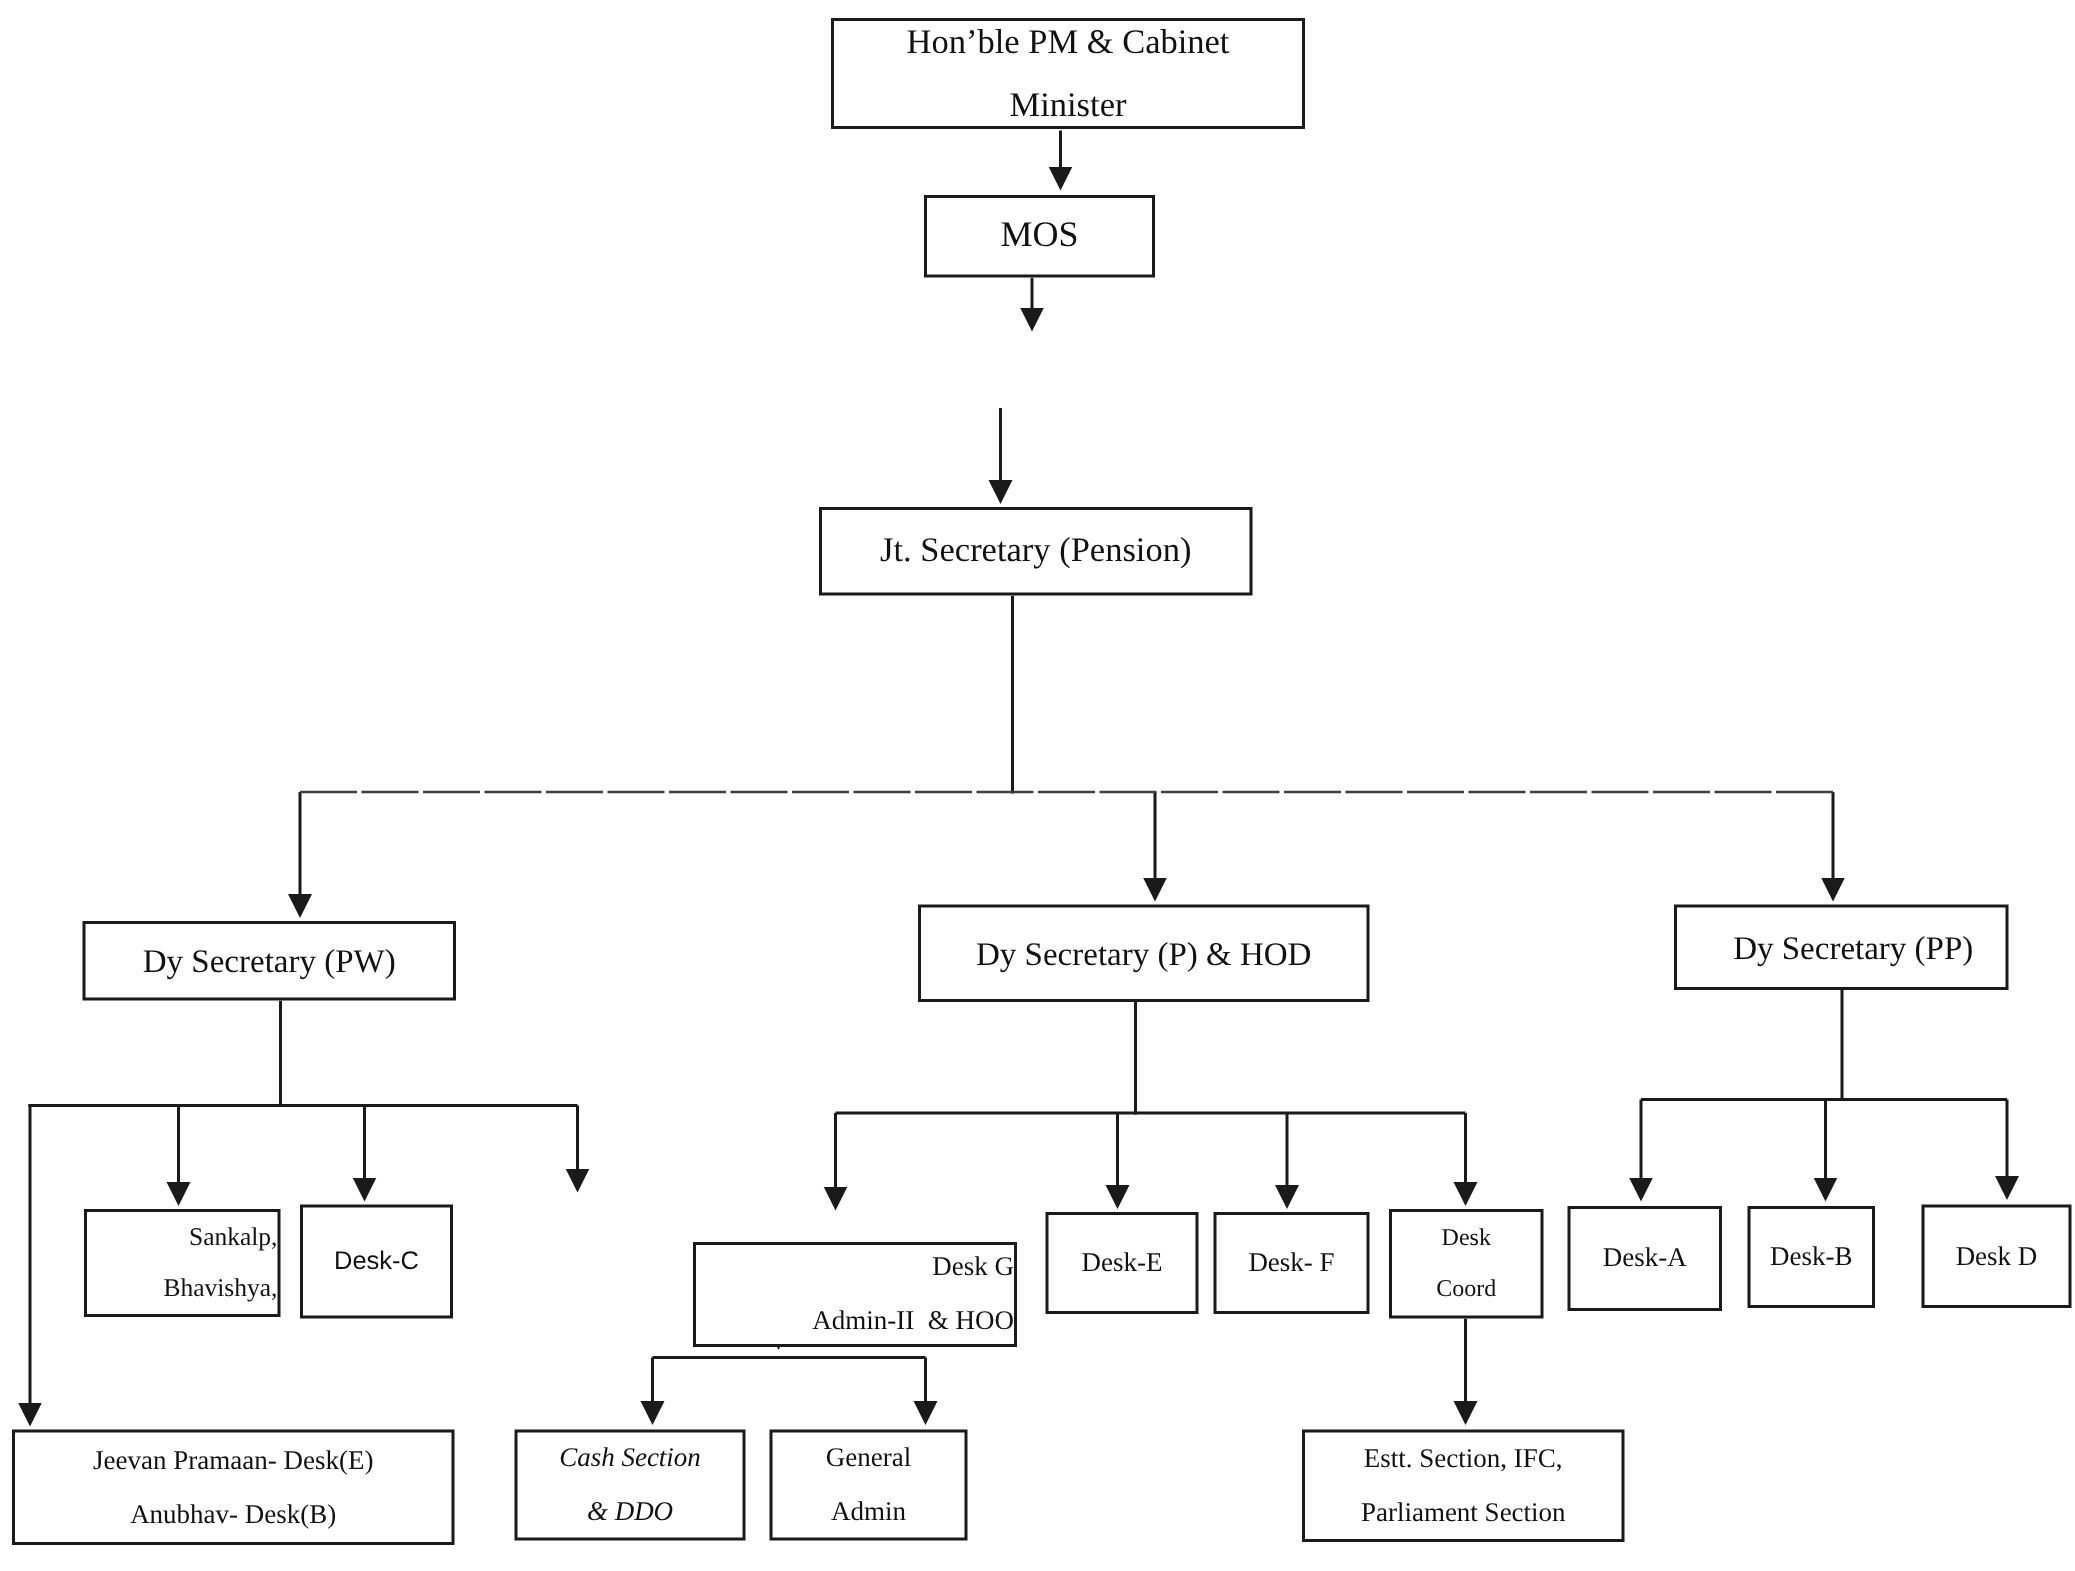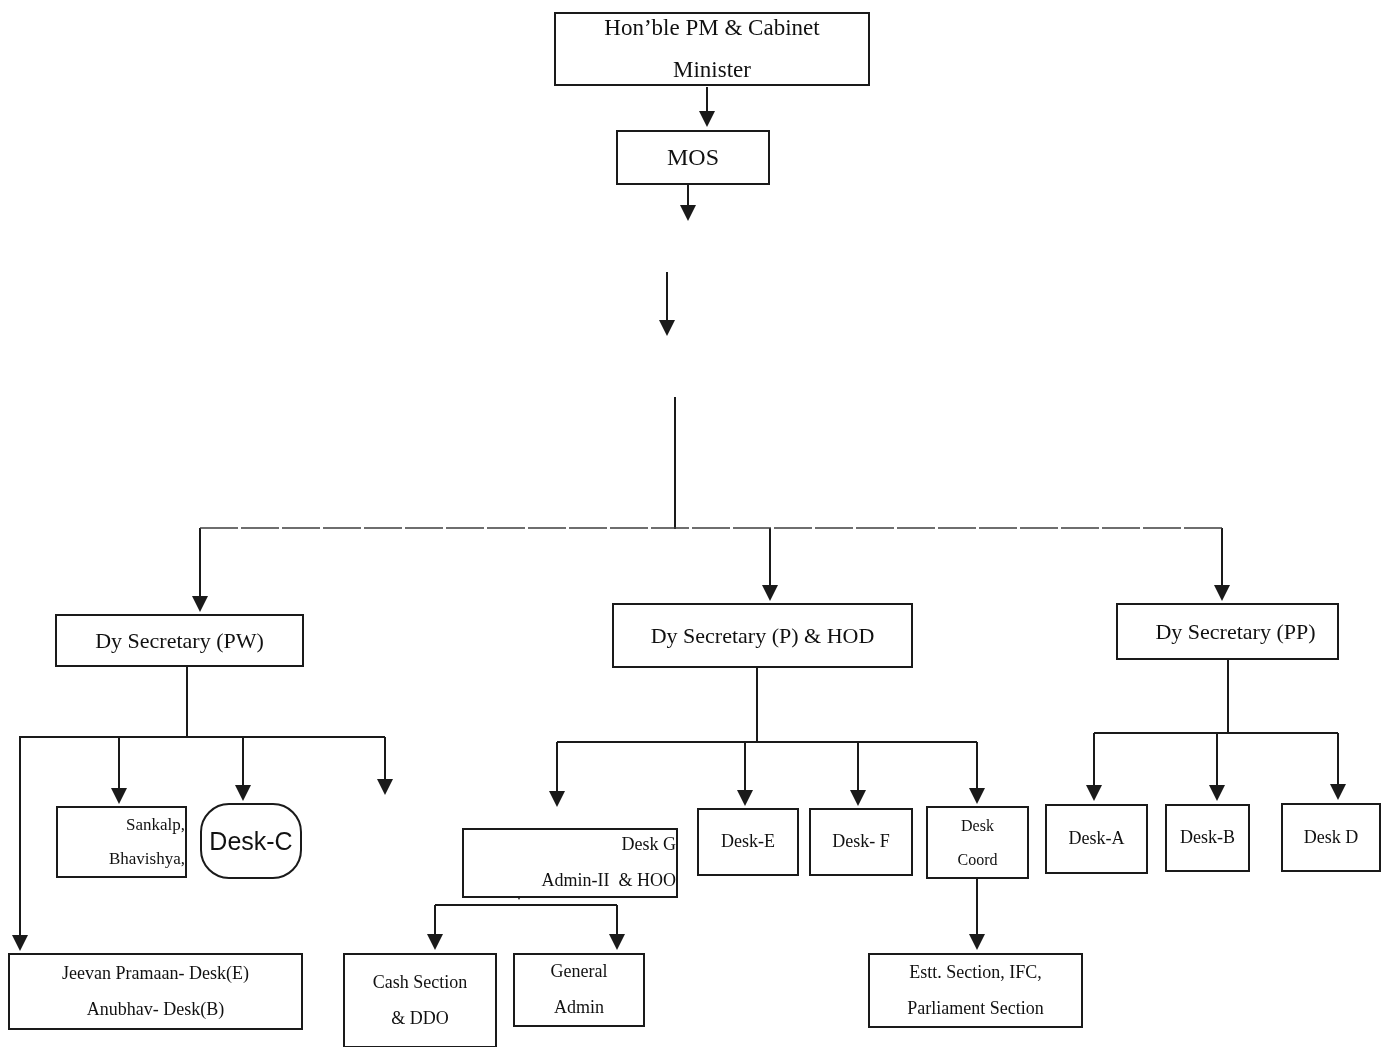--- a/index.html
+++ b/index.html
@@ -29,32 +29,32 @@
   .node.align-left{align-items:flex-end;text-align:left;}
   
   .n-pm{left:554px;top:12px;width:316px;height:74px;font-size:23px;}
   .n-mos{left:616px;top:130px;width:154px;height:55px;font-size:24px;}
   .n-secretary{left:560px;top:223px;width:276px;height:49px;font-size:23px;}
   .n-jt{left:546px;top:338px;width:289px;height:59px;font-size:23px;}
   .n-dypw{left:55px;top:614px;width:249px;height:53px;font-size:22px;}
   .n-dyphod{left:612px;top:603px;width:301px;height:65px;font-size:22px;}
   .n-dypp{left:1116px;top:603px;width:223px;height:57px;font-size:22px;padding-left:16px;}
   .n-sankalp{left:56px;top:806px;width:131px;height:72px;font-size:17px;padding-left:9px;}
-  .n-deskc{left:200px;top:803px;width:102px;height:76px;font-size:25px;font-family:"Liberation Sans","DejaVu Sans",sans-serif;border-radius:29px;}
+  .n-deskc{left:200px;top:803px;width:102px;height:76px;font-size:17px;font-family:"Liberation Sans","DejaVu Sans",sans-serif;}
   .n-admin1{left:322px;top:797px;width:115px;height:86px;font-size:18px;padding-left:9px;}
   .n-deskg{left:462px;top:828px;width:216px;height:70px;font-size:18px;padding-left:12px;}
   .n-deskg .ln1{margin-left:16px;}
   .n-deske{left:697px;top:808px;width:102px;height:68px;font-size:18px;}
   .n-deskf{left:809px;top:808px;width:104px;height:68px;font-size:18px;}
   .n-deskcoord{left:926px;top:806px;width:103px;height:73px;font-size:16px;}
   .n-deska{left:1045px;top:804px;width:103px;height:70px;font-size:18px;}
   .n-deskb{left:1165px;top:804px;width:85px;height:68px;font-size:18px;}
   .n-deskd{left:1281px;top:803px;width:100px;height:69px;font-size:18px;}
   .n-jeevan{left:8px;top:953px;width:295px;height:77px;font-size:18px;text-align:center;}
-  .n-cash{left:343px;top:953px;width:154px;height:95px;font-size:18px;}
+  .n-cash{left:343px;top:953px;width:154px;height:74px;font-size:18px;font-style:italic;}
   .n-genadmin{left:513px;top:953px;width:132px;height:74px;font-size:18px;}
   .n-estt{left:868px;top:953px;width:215px;height:75px;font-size:18px;}
 </style>
 </head>
 <body>
 
 <div class="canvas">
 
   <svg class="wires" viewBox="0 0 1383 1047" xmlns="http://www.w3.org/2000/svg">
     <defs>
@@ -117,20 +117,23 @@
   <div class="node n-pm">
     <span class="ln">Hon’ble PM &amp; Cabinet</span>
     <span class="ln">Minister</span>
   </div>
 
   <div class="node n-mos">
     <span class="ln">MOS</span>
   </div>
 
 
+  <div class="node n-jt">
+    <span class="ln">Jt. Secretary (Pension)</span>
+  </div>
 
   <div class="node n-dypw">
     <span class="ln">Dy Secretary (PW)</span>
   </div>
 
   <div class="node n-dyphod">
     <span class="ln">Dy Secretary (P) &amp; HOD</span>
   </div>
 
   <div class="node n-dypp">

